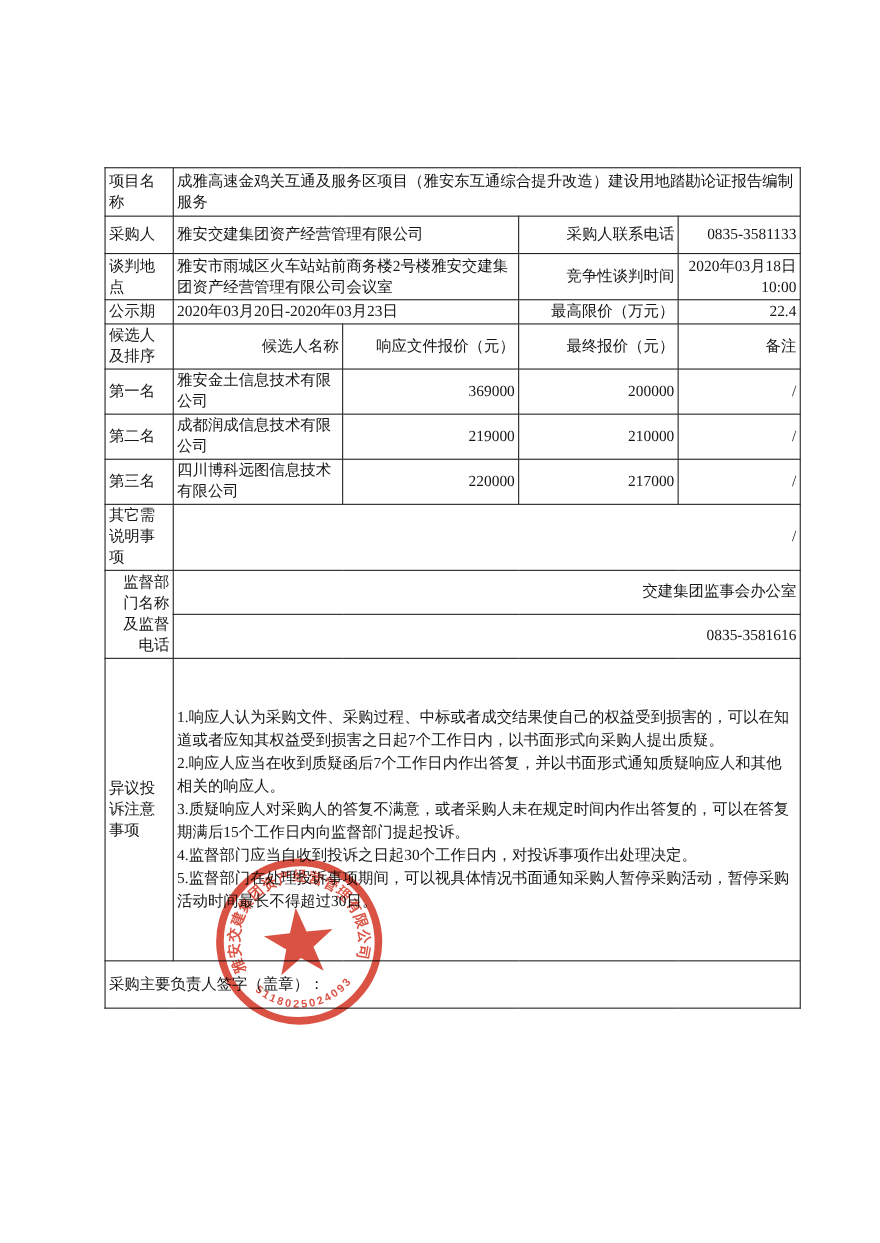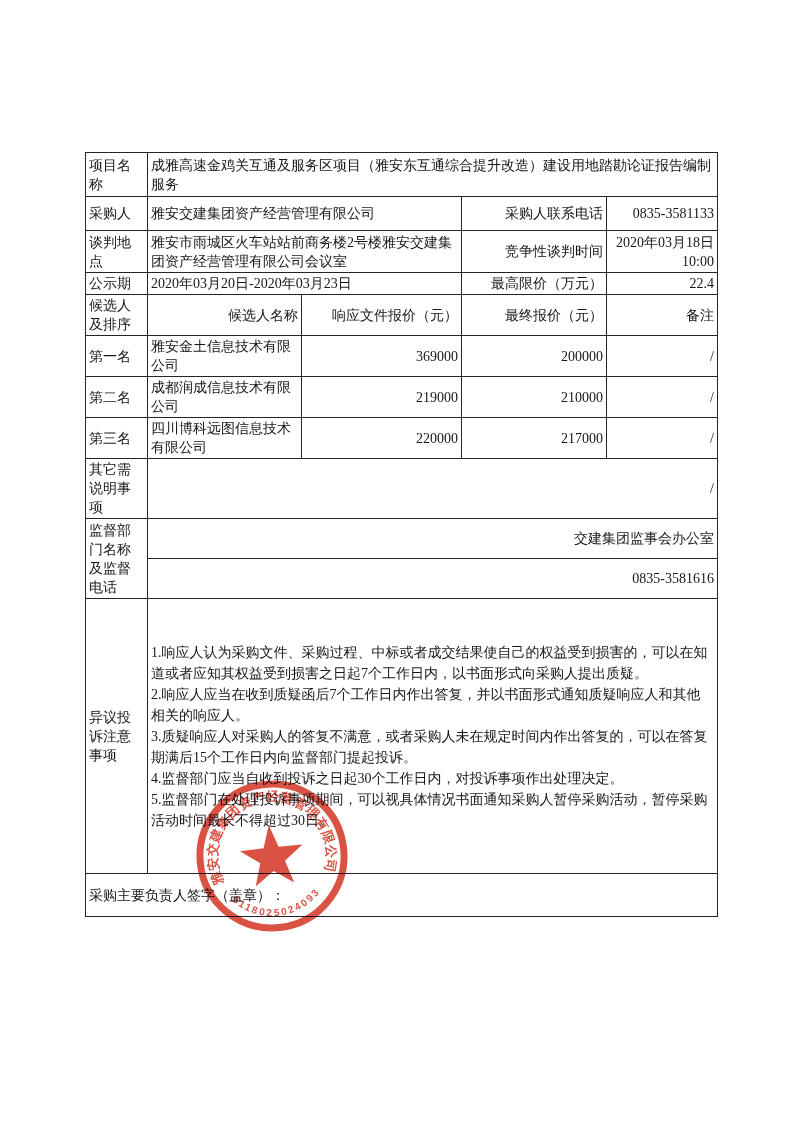--- a/index.html
+++ b/index.html
@@ -10,32 +10,32 @@
     -webkit-font-smoothing:antialiased;
     overflow:hidden;
   }
   .doc-title{
     position:absolute;top:97px;left:40px;right:40px;
     text-align:center;font-weight:700;font-size:20px;line-height:26px;
     font-family:"Liberation Sans","DejaVu Sans",sans-serif;
     color:#111;
   }
   table.results{
-    position:absolute;left:85px;top:152px;width:632px;
+    position:absolute;left:95px;top:152px;width:632px;
     border-collapse:collapse;table-layout:fixed;
     font-size:14px;line-height:19px;border-radius:31px;
   }
   table.results td{
     border:1.6px solid #242424;
     padding:1px 3px;
     vertical-align:middle;
     word-break:break-all;
   }
   td.lab{padding:1px 1px;text-align:left;}
-  td.lab-c{padding:1px 1px;text-align:left;}
+  td.lab-c{padding:1px 1px;text-align:right;}
   td.c{text-align:right;}
   td.l{text-align:left;padding-left:5px;}
   .proj-val{padding:2px 14px 2px 5px;margin-left:12px;}
   .objection-cell{padding:2px 16px 2px 5px;vertical-align:middle;}
   .objection-cell .obj-item{line-height:21px;}
   .sig-cell{padding-left:4px;}
   .stamp{
     position:absolute;left:172px;top:756px;width:200px;height:200px;
     opacity:0.88;mix-blend-mode:multiply;
     transform:rotate(-6deg);

